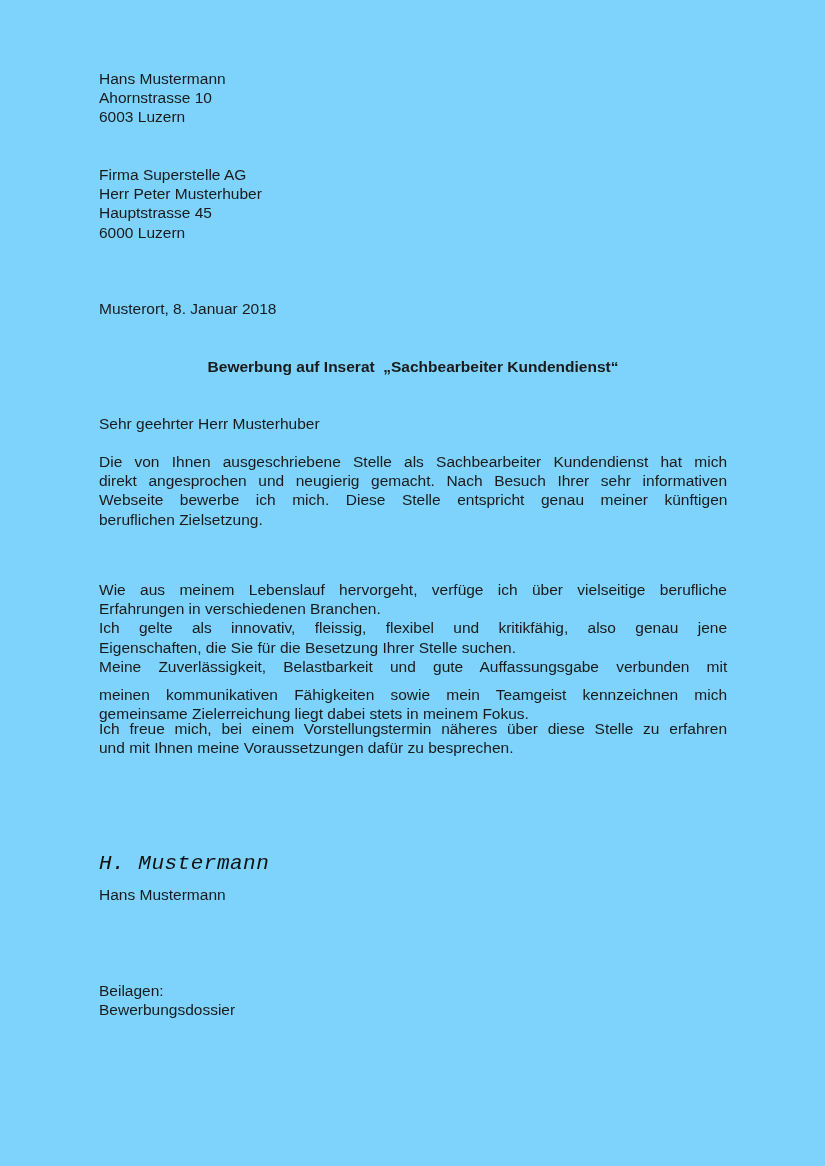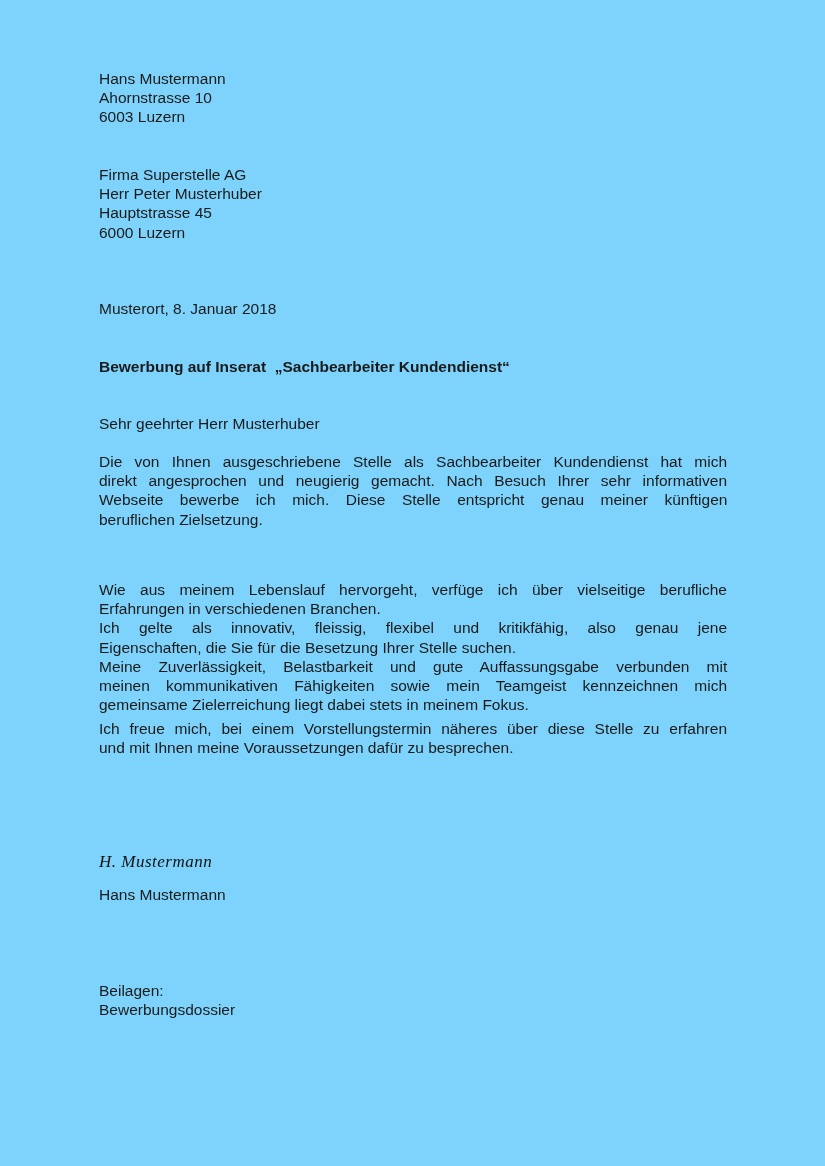--- a/index.html
+++ b/index.html
@@ -8,22 +8,22 @@
       position: absolute; left: 0; top: 0; width: 825px; height: 1166px;
       background: #7dd3fc; color: #1a1a1a;
       font-family: "Liberation Sans", sans-serif; font-size: 15.5px;
     }
     .block { position: absolute; left: 99px; width: 628px; line-height: 19.2px; }
     .line { display: block; white-space: nowrap; }
     .just { display: block; text-align: justify; text-align-last: justify; white-space: nowrap; }
     .bold { font-weight: bold; }
     .signature {
       position: absolute; left: 99px; top: 852px;
-      font-family: Liberation Serif, serif; font-style: italic;
-      font-size: 17px; letter-spacing: 0.5px; color: #111;
+      font-family: Liberation Mono, monospace; font-style: italic;
+      font-size: 21px; letter-spacing: 0.5px; color: #111;
     }
   </style>
 </head>
 <body>
 
 <div class="page">
 
   <div class="block" style="top:69px;">
     <span class="line">Hans Mustermann</span>
     <span class="line">Ahornstrasse 10</span>
@@ -34,42 +34,42 @@
     <span class="line">Firma Superstelle AG</span>
     <span class="line">Herr Peter Musterhuber</span>
     <span class="line">Hauptstrasse 45</span>
     <span class="line">6000 Luzern</span>
   </div>
 
   <div class="block" style="top:299px;">
     <span class="line">Musterort, 8. Januar 2018</span>
   </div>
 
-  <div class="block bold" style="top:357px;">
+  <div class="block bold" style="top:357px;text-align:center;">
     <span class="line" style="white-space:pre;">Bewerbung auf Inserat  „Sachbearbeiter Kundendienst“</span>
   </div>
 
   <div class="block" style="top:414px;">
     <span class="line">Sehr geehrter Herr Musterhuber</span>
   </div>
 
   <div class="block" style="top:452px;">
     <span class="just" style="display: block; text-align: left; word-spacing: 7.88889px;">Die von Ihnen ausgeschriebene Stelle als Sachbearbeiter Kundendienst hat mich</span>
     <span class="just" style="display: block; text-align: left; word-spacing: 7.22222px;">direkt angesprochen und neugierig gemacht. Nach Besuch Ihrer sehr informativen</span>
     <span class="just" style="display: block; text-align: left; word-spacing: 12.2222px;">Webseite bewerbe ich mich. Diese Stelle entspricht genau meiner künftigen</span>
     <span class="line">beruflichen Zielsetzung.</span>
   </div>
 
   <div class="block" style="top:548px;">
     <span class="just" style="display: block; text-align: left; word-spacing: 10px; margin-top: 32px;">Wie aus meinem Lebenslauf hervorgeht, verfüge ich über vielseitige berufliche</span>
     <span class="line">Erfahrungen in verschiedenen Branchen.</span>
     <span class="just" style="display: block; text-align: left; word-spacing: 15px;">Ich gelte als innovativ, fleissig, flexibel und kritikfähig, also genau jene</span>
     <span class="line">Eigenschaften, die Sie für die Besetzung Ihrer Stelle suchen.</span>
     <span class="just" style="display: block; text-align: left; word-spacing: 12.8571px;">Meine Zuverlässigkeit, Belastbarkeit und gute Auffassungsgabe verbunden mit</span>
-    <span class="just" style="display: block; text-align: center; word-spacing: 11.8571px;">meinen kommunikativen Fähigkeiten sowie mein Teamgeist kennzeichnen mich</span>
+    <span class="just" style="display: block; text-align: center; word-spacing: 11.8571px; margin-top: 9px;">meinen kommunikativen Fähigkeiten sowie mein Teamgeist kennzeichnen mich</span>
     <span class="line">gemeinsame Zielerreichung liegt dabei stets in meinem Fokus.</span>
   </div>
 
   <div class="block" style="top:719px;">
     <span class="just" style="display: block; text-align: left; word-spacing: 5.45455px;">Ich freue mich, bei einem Vorstellungstermin näheres über diese Stelle zu erfahren</span>
     <span class="line">und mit Ihnen meine Voraussetzungen dafür zu besprechen.</span>
   </div>
 
 
   <div class="signature">H. Mustermann</div>

